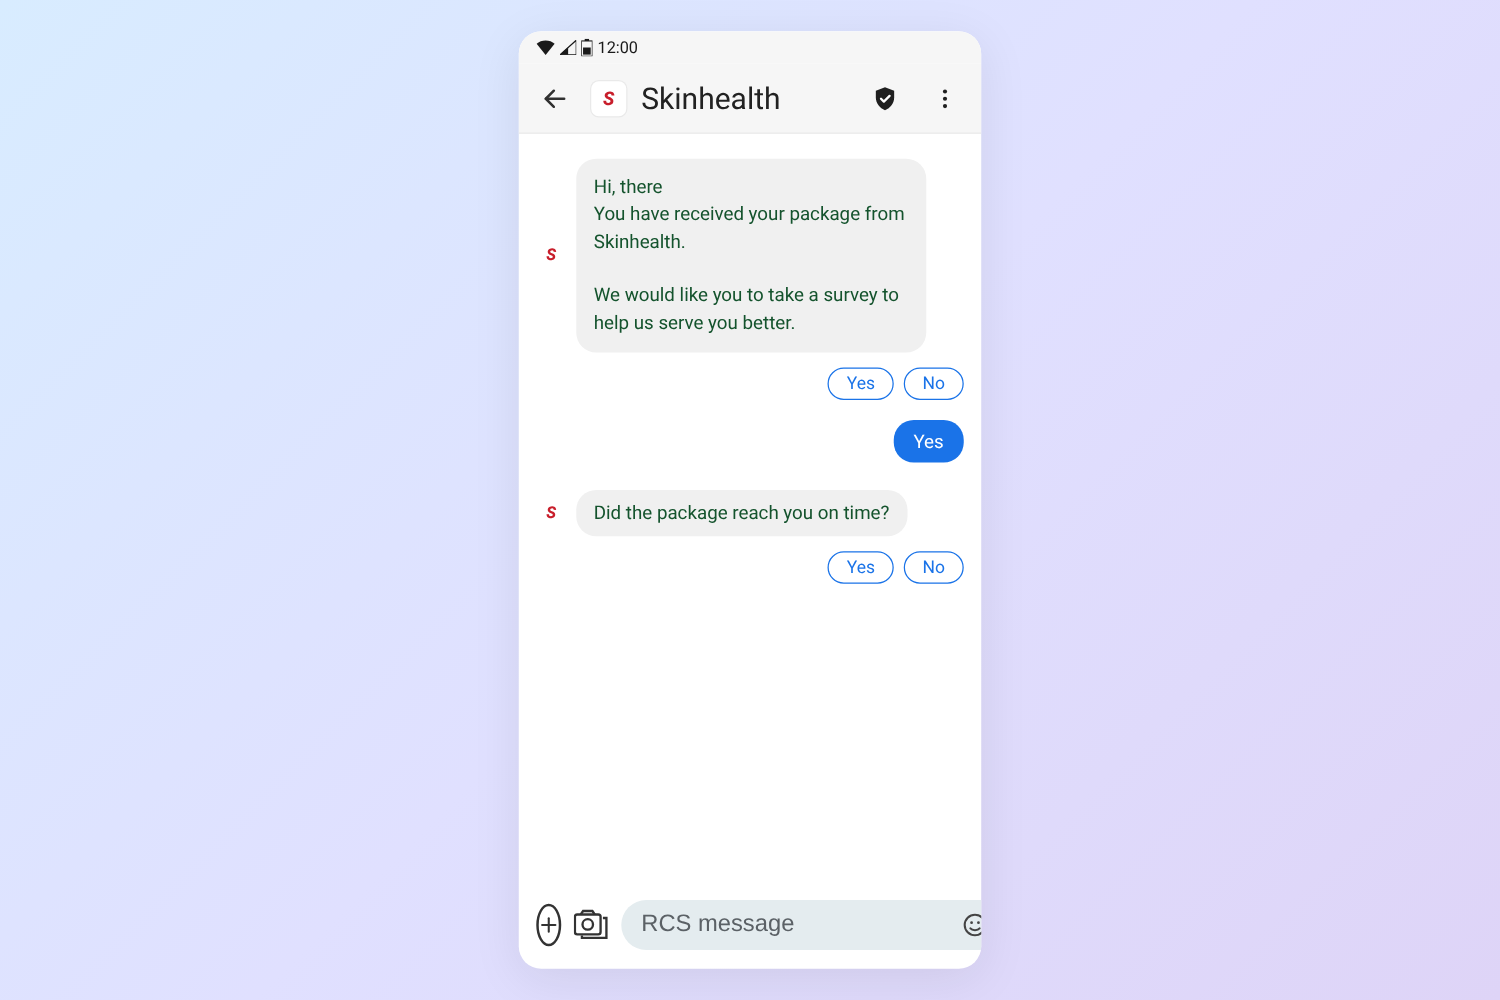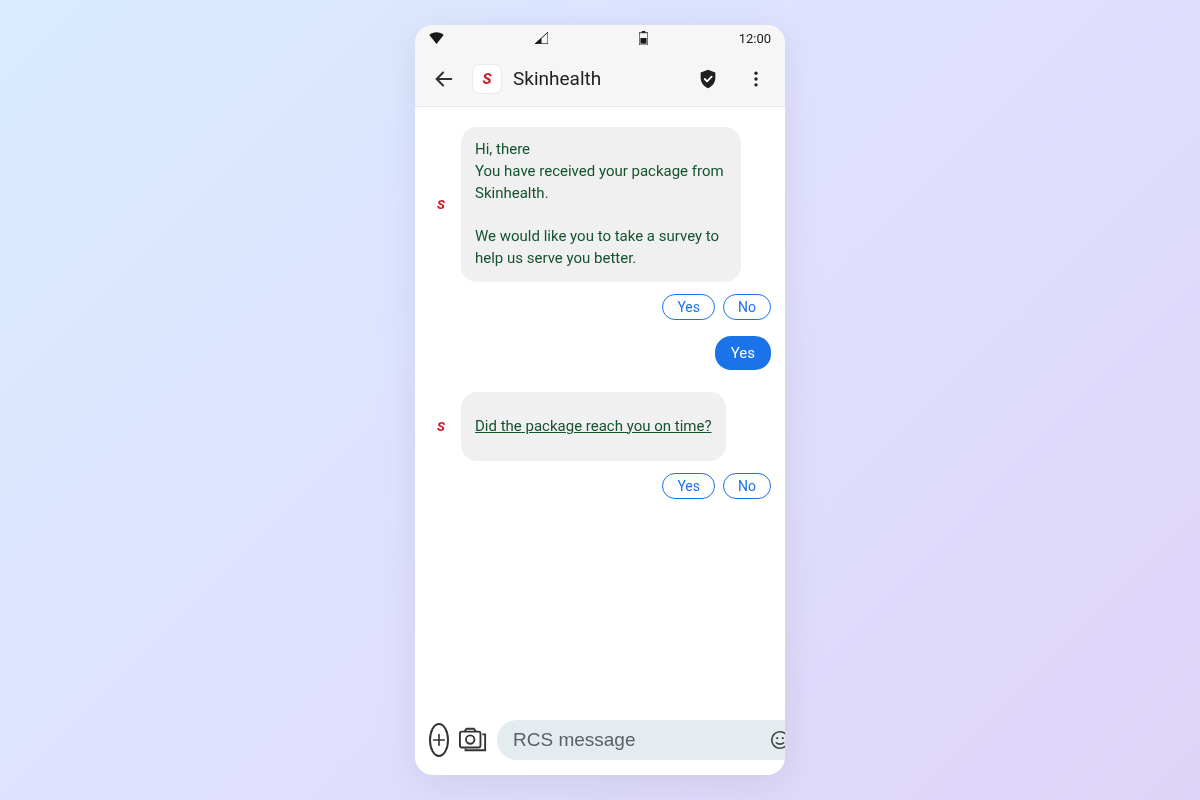--- a/index.html
+++ b/index.html
@@ -11,40 +11,40 @@
   }
   .phone {
     width: 370px; height: 750px;
     background: #fff; border-radius: 18px;
     box-shadow: 0 8px 40px rgba(0,0,0,0.08);
     overflow: hidden; display: flex; flex-direction: column;
     position: relative;
   }
   .status-bar {
     height: 26px; background: #f6f6f6;
-    display: flex; align-items: center; justify-content: space-between;
+    display: flex; align-items: center; justify-content: flex-start;
     padding: 0 14px; gap: 4px; font-size: 13px; color: #1a1a1a;
   }
   .status-bar svg { display:block; }
   .header {
     height: 56px; background: #f6f6f6;
     display: flex; align-items: center; padding: 0 10px; gap: 10px;
     border-bottom: 1px solid #e9e9e9;
   }
   .icon-btn {
     width: 38px; height: 38px; display:flex; align-items:center; justify-content:center;
     border-radius: 50%; cursor: pointer; color:#313131;
   }
   .brand-avatar {
     width: 28px; height: 28px; border-radius: 6px; background:#fff;
     display:flex; align-items:center; justify-content:center;
     box-shadow: 0 0 0 1px rgba(0,0,0,0.05);
     font-weight: 800; font-style: italic; color:#c81e2b; font-size:15px;
   }
-  .header-title { font-size: 19px; color:#222; flex:1; margin-left:2px; }
+  .header-title { font-size: 24px; color:#222; flex:1; margin-left:2px; }
   .chat {
     flex:1; overflow-y:auto; padding: 20px 14px 10px 14px;
     display:flex; flex-direction:column;
   }
   .msg-row { display:flex; align-items:flex-end; gap:8px; margin-bottom:6px; }
   .msg-row .avatar {
     width:24px; height:24px; border-radius:50%;
     display:flex; align-items:center; justify-content:center;
     font-weight:800; font-style: italic; color:#c81e2b; font-size:13px;
     align-self: center; flex-shrink:0;
@@ -152,21 +152,21 @@
       <div class="chip">Yes</div>
       <div class="chip">No</div>
     </div>
 
     <div class="bubble-out-row">
       <div class="bubble-out">Yes</div>
     </div>
 
     <div class="msg-row">
       <div class="avatar">S</div>
-      <div class="bubble-in" style="padding:24px 14px;text-decoration:underline;">Did the package reach you on time?</div>
+      <div class="bubble-in" style="padding:8px 14px;">Did the package reach you on time?</div>
     </div>
 
     <div class="chips-row">
       <div class="chip">Yes</div>
       <div class="chip">No</div>
     </div>
 
   </div>
 
   <div class="composer">

